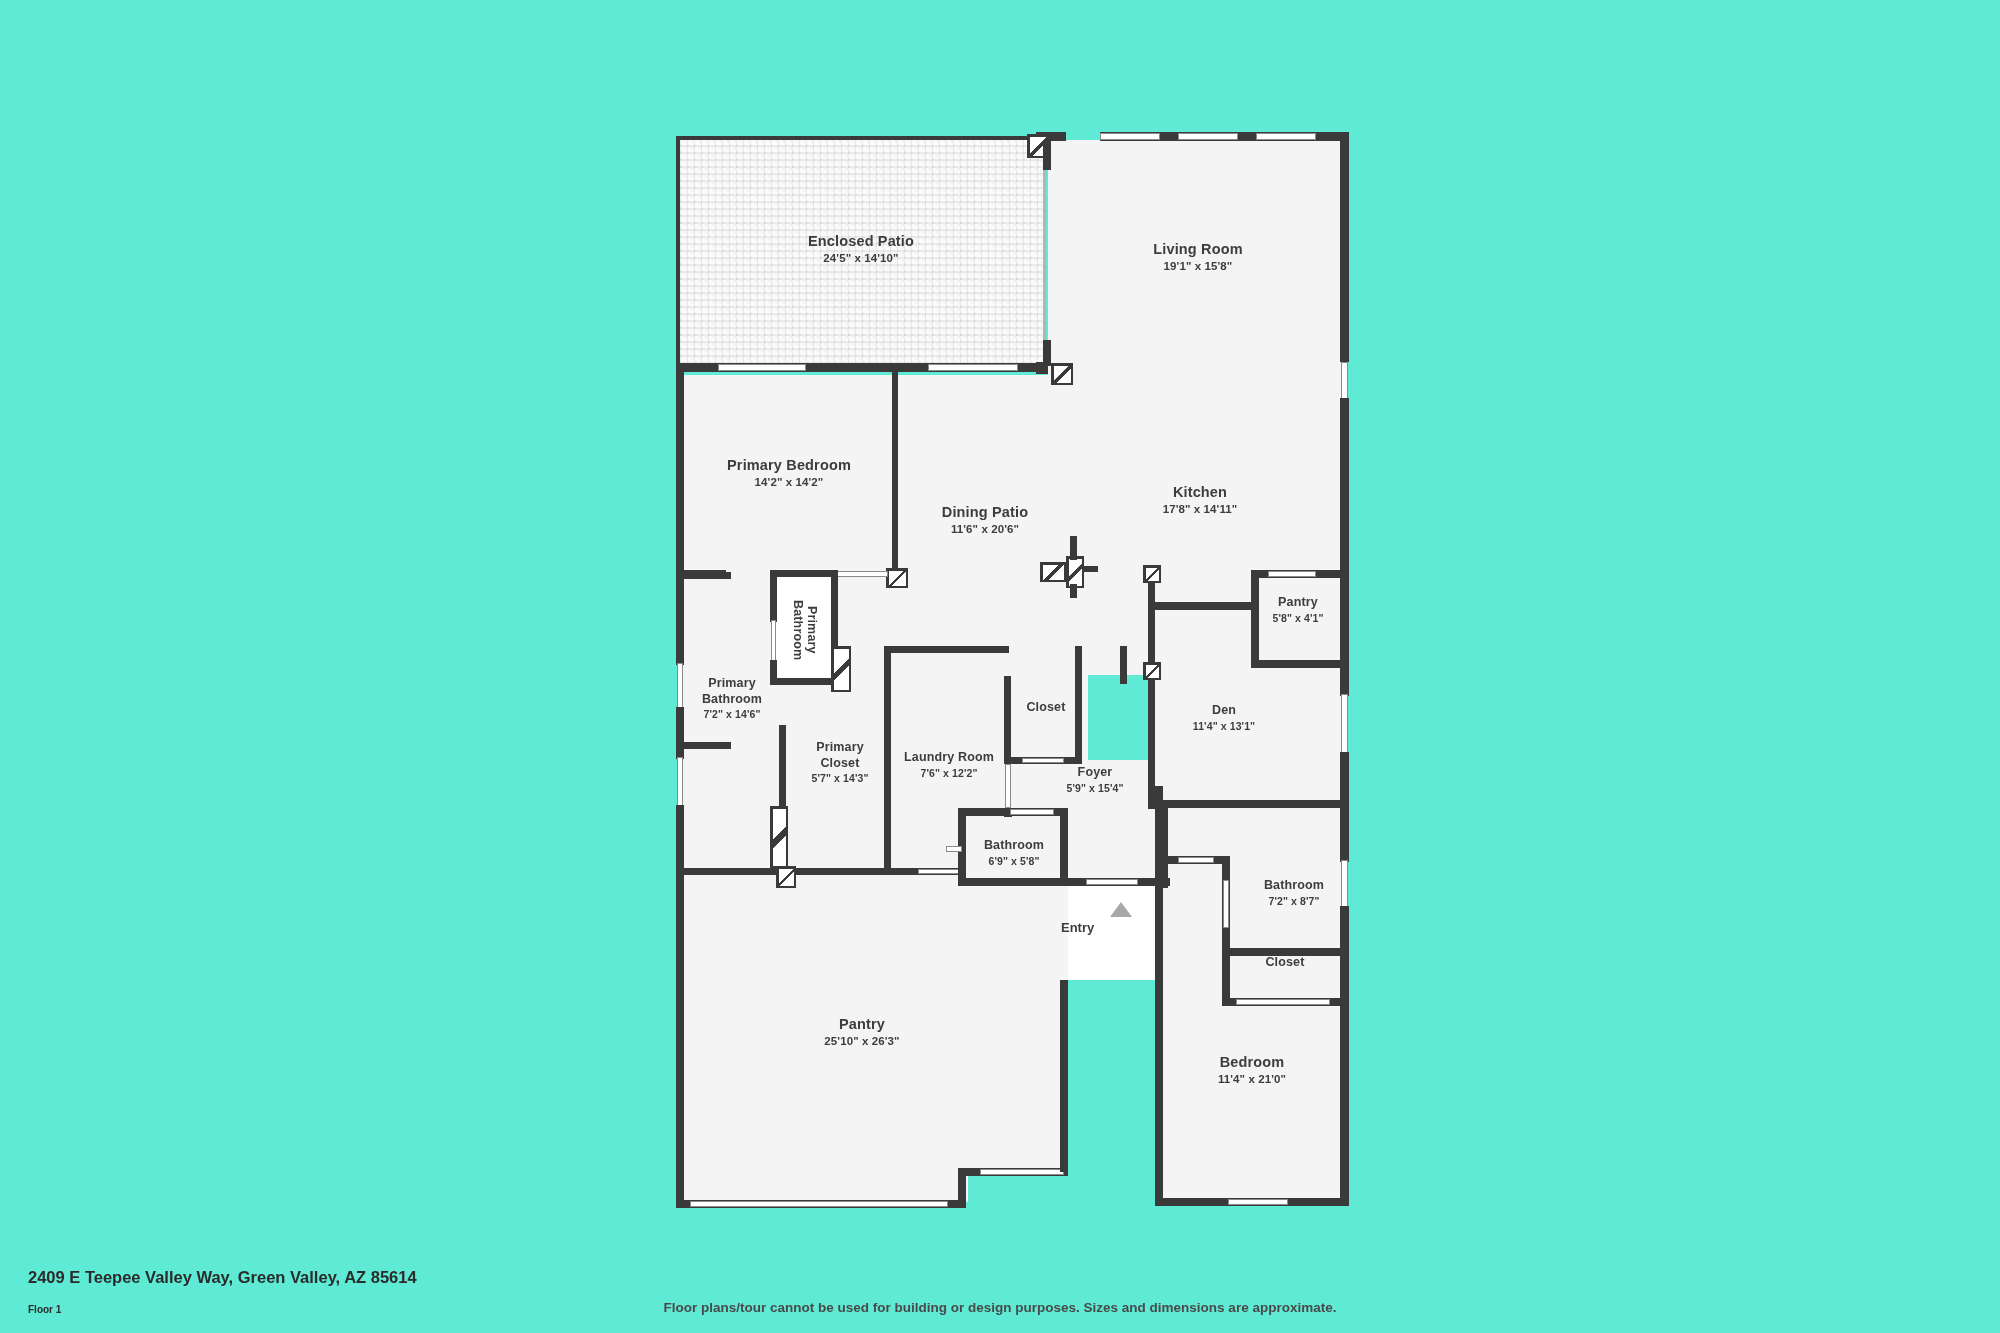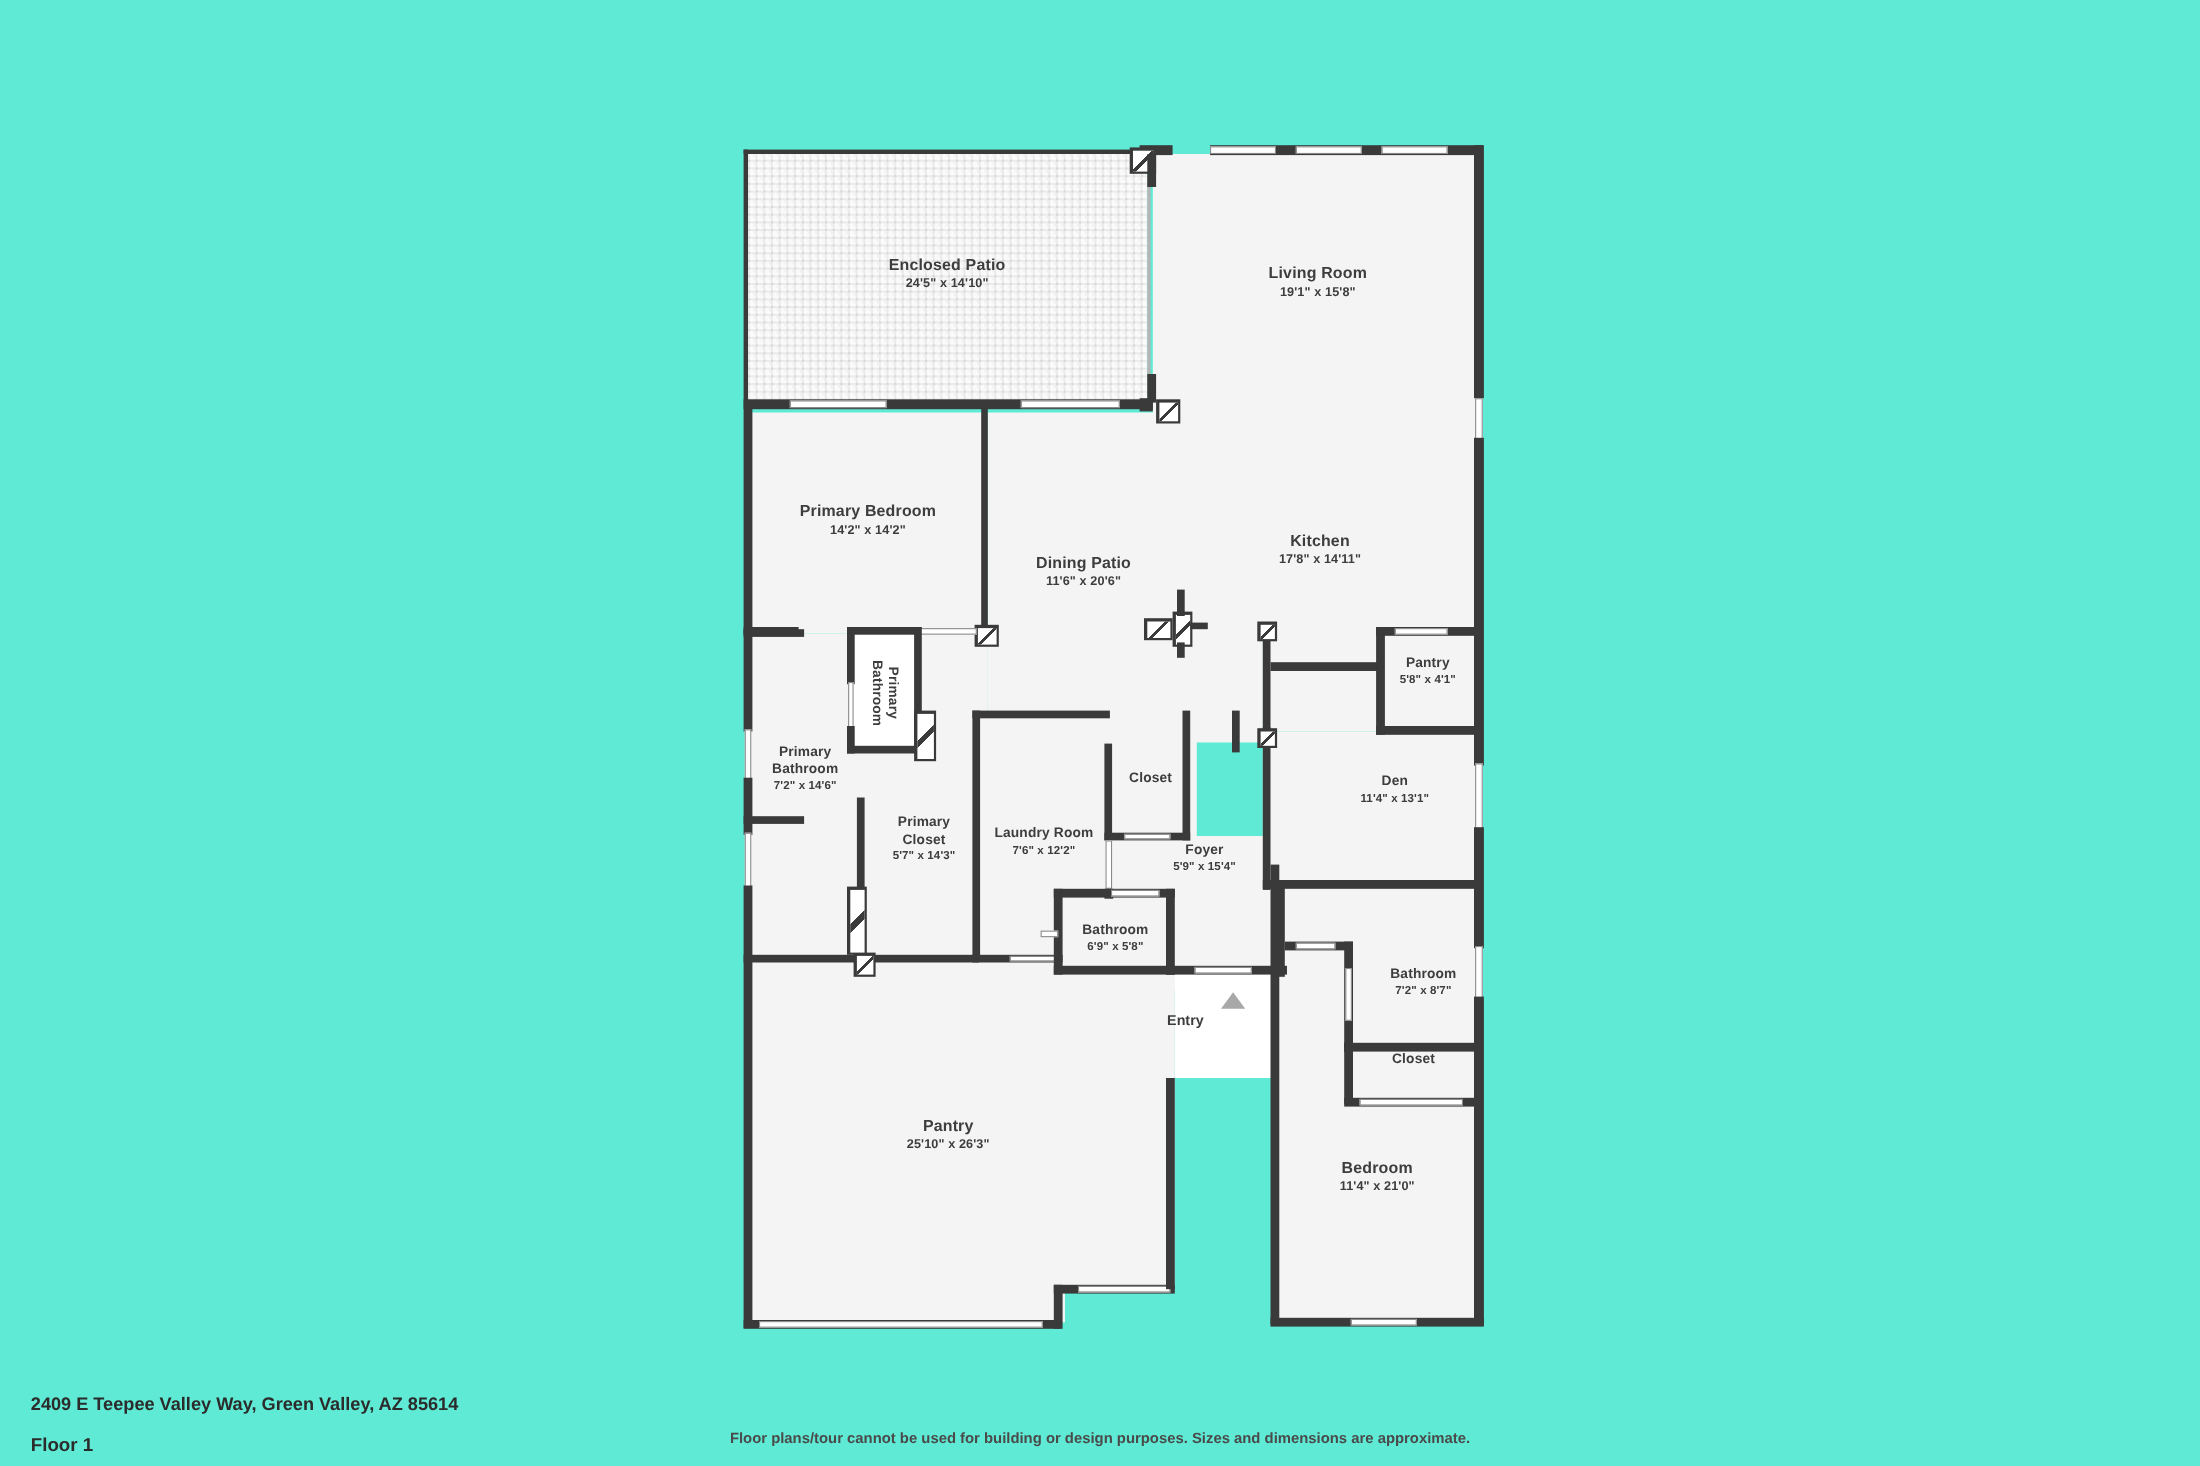--- a/index.html
+++ b/index.html
@@ -124,21 +124,21 @@
     top: 1268px;
     font-size: 16.5px;
     font-weight: 700;
     color: #2b2b2b;
     white-space: nowrap;
   }
   .footer-floor {
     position: absolute;
     left: 28px;
     top: 1304px;
-    font-size: 17px;
+    font-size: 10px;
     font-weight: 700;
     color: #2b2b2b;
   }
   .footer-disclaimer {
     position: absolute;
     left: 0;
     top: 1300px;
     width: 2000px;
     text-align: center;
     font-size: 13.5px;
@@ -403,21 +403,21 @@
 
     <div class="label sm" style="left:849px; top:750px; width:200px;">
       <span class="nm">Laundry Room</span>
       <span class="dm">7'6" x 12'2"</span>
     </div>
 
     <div class="label sm" style="left:946px; top:700px; width:200px;">
       <span class="nm">Closet</span>
     </div>
 
-    <div class="label sm" style="left:1168px; top:703px; width:200px;">
+    <div class="label sm" style="left:1124px; top:703px; width:200px;">
       <span class="nm">Den</span>
       <span class="dm">11'4" x 13'1"</span>
     </div>
 
     <div class="label sm" style="left:1020px; top:765px; width:150px;">
       <span class="nm">Foyer</span>
       <span class="dm">5'9" x 15'4"</span>
     </div>
 
     <div class="label sm" style="left:919px; top:838px; width:190px;">

